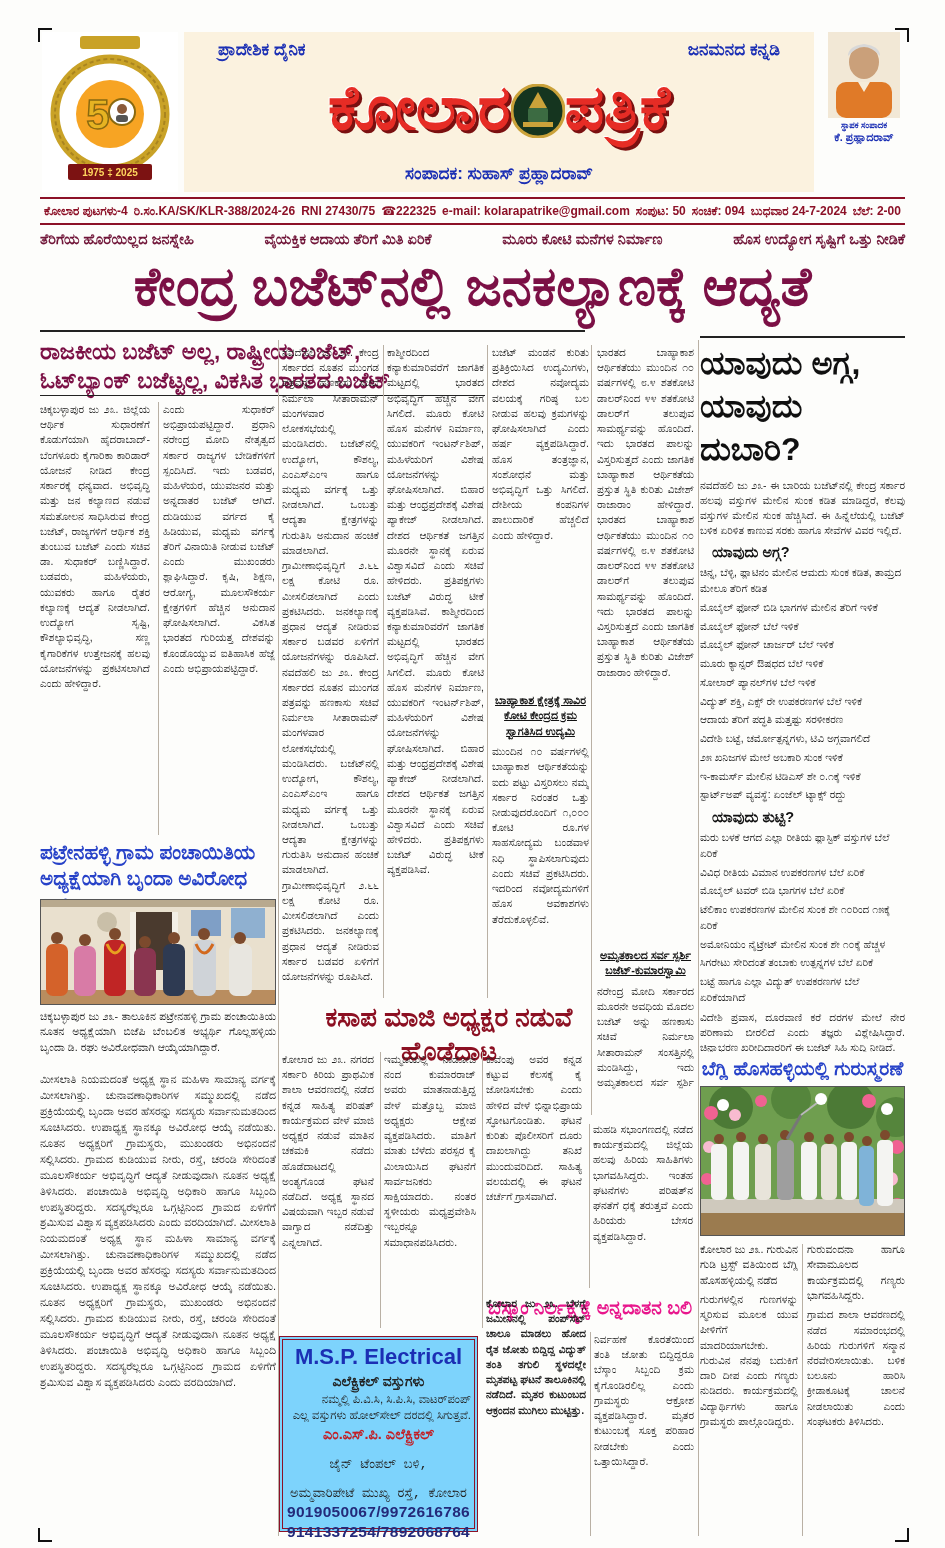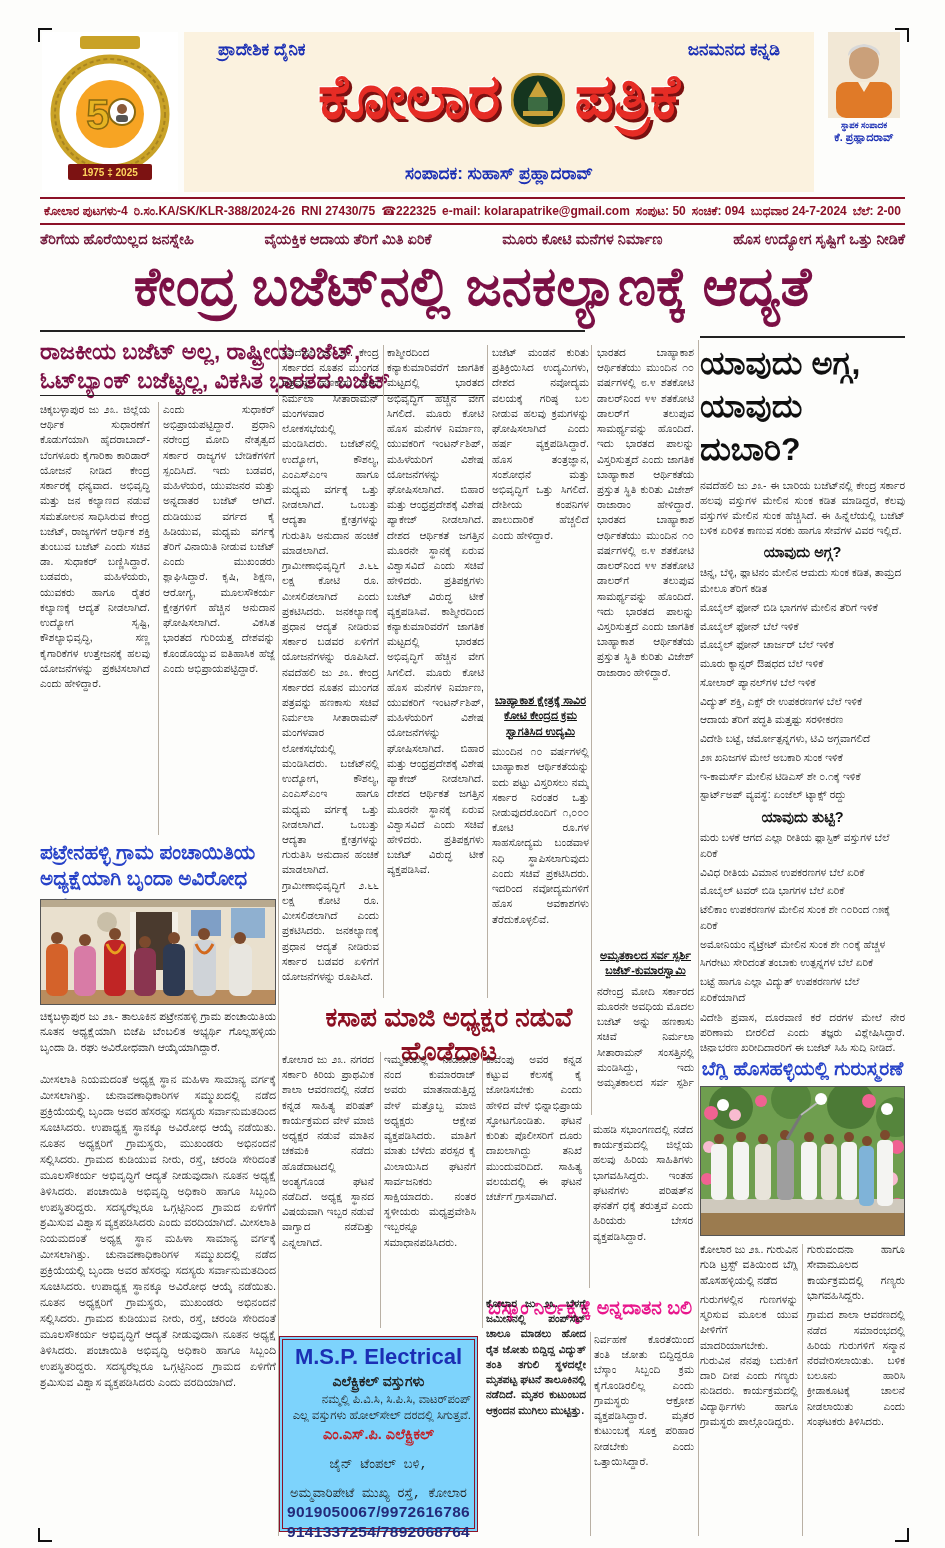--- a/index.html
+++ b/index.html
@@ -8,41 +8,41 @@
   .abs{position:absolute;}
   .jtext{font-size:10.5px;line-height:1.45;text-align:justify;overflow:hidden;color:#232323;}
   .vrule{position:absolute;width:1px;background:#b9b0a4;}
   .hrule{position:absolute;height:2px;background:#222;}
   .corner{position:absolute;width:12px;height:12px;border:0 solid #111;}
   
   .logo-box{left:42px;top:32px;width:136px;height:160px;background:#fff;}
   .mast-center{left:184px;top:32px;width:630px;height:160px;background:#fbf2df;}
   .tagline-row{position:absolute;top:8px;left:34px;right:34px;display:flex;justify-content:space-between;
        font-weight:bold;font-size:17px;color:#1b2fb4;}
-  .title-row{position:absolute;top:34px;left:0;right:0;display:flex;justify-content:center;align-items:center;gap:10px;}
+  .title-row{position:absolute;top:45px;left:0;right:0;display:flex;justify-content:center;align-items:center;gap:0;}
   .mast-title{font-size:62px;font-weight:bold;color:#e62c25;line-height:1;
        text-shadow:3px 3px 0 #7a1010, -1px -1px 0 #ffffff;}
   .editor-line{position:absolute;bottom:8px;left:0;right:0;text-align:center;
        font-weight:bold;font-size:17px;color:#1b2fb4;}
   .founder-box{left:822px;top:32px;width:84px;height:160px;text-align:center;}
   .founder-cap{font-size:8.5px;color:#1b2fb4;font-weight:bold;margin-top:2px;}
   .founder-name{font-size:11px;color:#1b2fb4;font-weight:bold;}
   
   .infobar{left:40px;top:197px;width:865px;height:28px;border-top:2px solid #8c1127;border-bottom:2px solid #8c1127;
        display:flex;align-items:center;justify-content:space-between;padding:0 4px;box-sizing:border-box;
        color:#8c1127;font-weight:bold;font-size:12px;white-space:nowrap;}
   .kickers{left:40px;top:231px;width:865px;display:flex;justify-content:space-between;
        color:#701538;font-weight:bold;font-size:14.5px;}
   .main-headline{left:40px;top:250px;width:865px;text-align:center;font-size:54px;font-weight:bold;
        color:#7b1045;line-height:1.35;}
   .lead-subhead{left:40px;top:338px;width:446px;font-size:22.5px;font-weight:bold;color:#7b1045;line-height:1.28;}
   .inline-subhead{font-weight:bold;text-align:center;text-decoration:underline;font-size:11px;
        line-height:1.4;margin:5px 0;color:#111;}
   .price-head{font-size:32px;font-weight:bold;color:#101010;line-height:1.35;}
-  .center-subhead{text-align:center;font-weight:bold;font-size:14.5px;margin:6px 12px 4px;color:#111;}
+  .center-subhead{font-weight:bold;font-size:14.5px;margin:6px 12px 4px;color:#111;}
   .price-item{font-size:10.5px;line-height:1.5;margin-bottom:3px;}
   .blue-head{font-weight:bold;color:#2742c8;line-height:1.32;}
   .photo-frame{border:1px solid #555;box-sizing:border-box;background:#ccc;}
   .caption{font-size:10.8px;line-height:1.42;text-align:justify;overflow:hidden;}
   .kasapa-head{font-size:26px;font-weight:bold;color:#8c1022;text-align:center;line-height:1.3;}
   .bescom-head{font-size:19px;font-weight:bold;color:#e8168c;text-align:center;line-height:1.3;}
   .ad-box{left:279px;top:1336px;width:199px;height:196px;border:4px double #8c1127;box-sizing:border-box;
        text-align:center;padding:4px 3px;background:#7dd3fc;}
   .ad-title{font-size:22px;font-weight:bold;color:#1b2fb4;}
   .ad-l1{font-size:14px;font-weight:bold;color:#222;margin-top:3px;}

